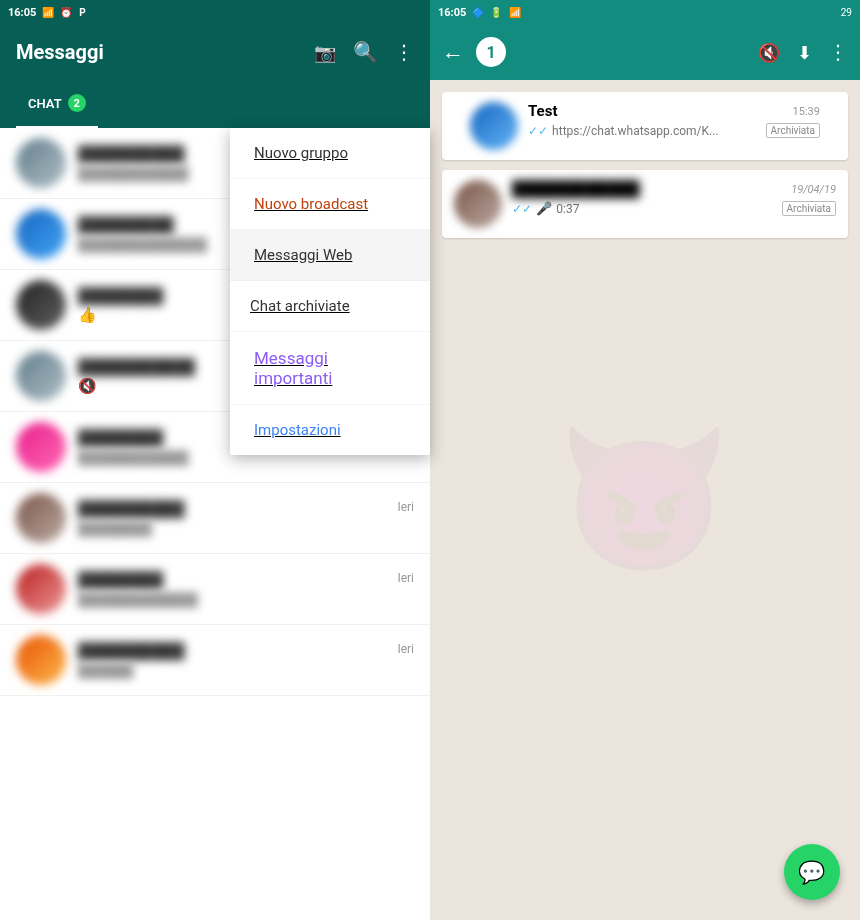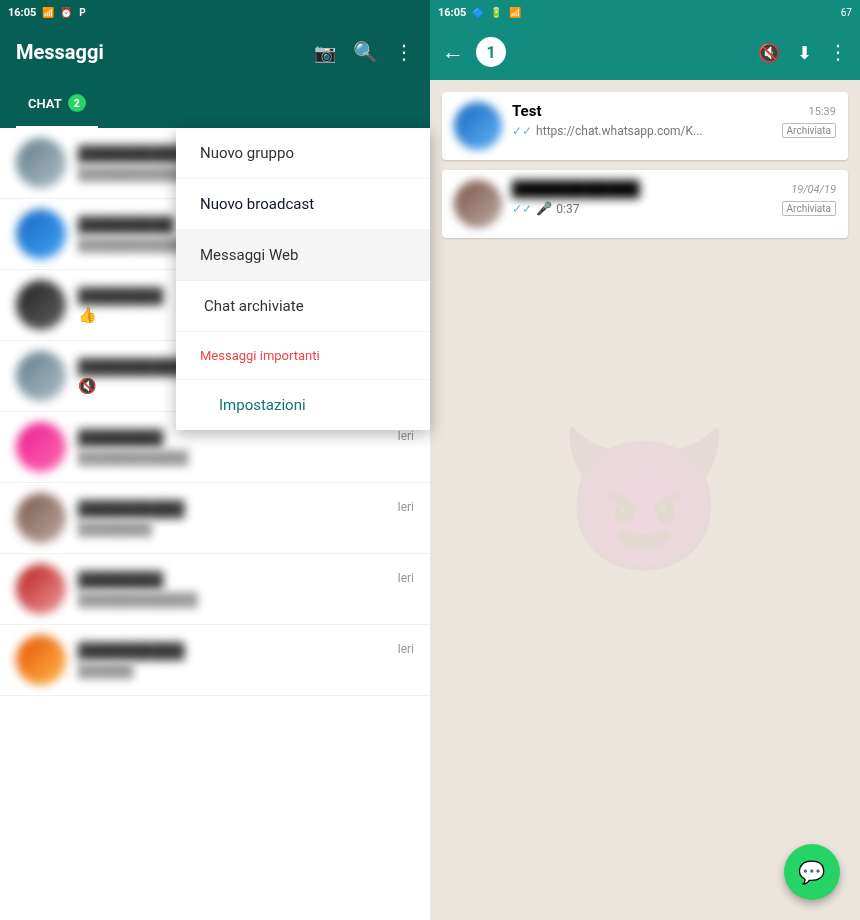--- a/index.html
+++ b/index.html
@@ -23,21 +23,21 @@
       <span style="color:white;font-size:11px;font-weight:bold;">16:05</span>
       <span style="color:white;font-size:10px;">📶</span>
       <span style="color:white;font-size:10px;">⏰</span>
       <span style="color:white;font-size:10px;font-weight:bold;">P</span>
     </div>
     <div style="width:430px; background:#128c7e; display:flex; align-items:center; padding:0 8px; gap:6px;">
       <span style="color:white;font-size:11px;font-weight:bold;">16:05</span>
       <span style="color:white;font-size:10px;">🔷</span>
       <span style="color:white;font-size:10px;">🔋</span>
       <span style="color:white;font-size:10px;">📶</span>
-      <span style="color:white;font-size:10px;margin-left:auto;">67</span>
+      <span style="color:white;font-size:10px;margin-left:auto;">29</span>
     </div>
   </div>
 
   <div style="display:flex; flex:1; overflow:hidden;">
 
     <div style="width:430px; display:flex; flex-direction:column; background:#fff; position:relative;">
 
       <div style="background:#075e54; height:56px; display:flex; align-items:center; padding:0 16px; justify-content:space-between;">
         <span style="color:white;font-size:20px;font-weight:bold;">Messaggi</span>
         <div style="display:flex; gap:16px; align-items:center;">
@@ -141,37 +141,37 @@
             <div style="display:flex;justify-content:space-between;">
               <span style="font-size:15px;font-weight:500;filter:blur(5px);color:#333;">██████████</span>
               <span style="font-size:12px;color:#999;">Ieri</span>
             </div>
             <span style="font-size:13px;color:#999;filter:blur(4px);">██████</span>
           </div>
         </div>
 
       </div>
 
-      <div style="position:absolute;top:104px;right:0;width:254px;background:white;box-shadow:0 4px 16px rgba(0,0,0,0.3);z-index:200;border-radius:2px;">
+      <div style="position:absolute;top:104px;right:0;width:200px;background:white;box-shadow:0 4px 16px rgba(0,0,0,0.3);z-index:200;border-radius:2px;text-decoration:underline;">
         <div style="padding:16px 24px;font-size:15px;color:#333;cursor:pointer;border-bottom:1px solid #f5f5f5;">
           <span>Nuovo gruppo</span>
         </div>
-        <div style="padding:16px 24px;font-size:15px;color:#0f172a;cursor:pointer;border-bottom:1px solid #f5f5f5;">
+        <div style="padding:16px 24px;font-size:15px;color:#c2410c;cursor:pointer;border-bottom:1px solid #f5f5f5;">
           <span>Nuovo broadcast</span>
         </div>
         <div style="padding:16px 24px;font-size:15px;color:#333;cursor:pointer;background:#f5f5f5;border-bottom:1px solid #f0f0f0;">
           <span>Messaggi Web</span>
         </div>
-        <div style="padding:16px 28px;font-size:15px;color:#333;cursor:pointer;border-bottom:1px solid #f5f5f5;">
+        <div style="padding:16px 20px;font-size:15px;color:#333;cursor:pointer;border-bottom:1px solid #f5f5f5;">
           <span>Chat archiviate</span>
         </div>
-        <div style="padding:16px 24px;font-size:13px;color:#ef4444;cursor:pointer;border-bottom:1px solid #f5f5f5;">
+        <div style="padding:16px 24px;font-size:17px;color:#8b5cf6;cursor:pointer;border-bottom:1px solid #f5f5f5;">
           <span>Messaggi importanti</span>
         </div>
-        <div style="padding:16px 24px;font-size:15px;color:#0f766e;cursor:pointer;margin-left:19px;">
+        <div style="padding:16px 24px;font-size:15px;color:#3b82f6;cursor:pointer;">
           <span>Impostazioni</span>
         </div>
       </div>
 
     </div>
 
     <div style="width:430px;display:flex;flex-direction:column;background:#ece5dd;position:relative;">
 
       <div style="background:#128c7e;height:56px;display:flex;align-items:center;padding:0 4px;gap:4px;">
         <span style="color:white;font-size:22px;cursor:pointer;padding:8px;">←</span>
@@ -184,21 +184,21 @@
           <span style="color:white;font-size:20px;cursor:pointer;padding:8px;">⋮</span>
         </div>
       </div>
 
       <div style="flex:1;overflow-y:auto;padding:12px;display:flex;flex-direction:column;gap:10px;position:relative;">
 
         <div style="position:absolute;top:50%;left:50%;transform:translate(-50%,-50%);opacity:0.05;font-size:140px;pointer-events:none;z-index:0;color:#000;user-select:none;">
           😈
         </div>
 
-        <div style="display:flex;align-items:flex-start;gap:10px;background:white;padding:10px 12px;border-radius:4px;box-shadow:0 1px 2px rgba(0,0,0,0.15);position:relative;z-index:1;">
+        <div style="display:flex;align-items:flex-start;gap:10px;background:white;padding:10px 28px;border-radius:4px;box-shadow:0 1px 2px rgba(0,0,0,0.15);position:relative;z-index:1;">
           <div style="width:48px;height:48px;border-radius:50%;background:linear-gradient(135deg,#1565c0,#64b5f6);flex-shrink:0;filter:blur(4px);"></div>
           <div style="flex:1;">
             <div style="display:flex;justify-content:space-between;align-items:center;">
               <span style="font-size:15px;font-weight:bold;color:#000;">Test</span>
               <span style="font-size:11px;color:#999;">15:39</span>
             </div>
             <div style="display:flex;align-items:center;justify-content:space-between;margin-top:3px;">
               <div style="display:flex;align-items:center;gap:4px;flex:1;overflow:hidden;">
                 <span style="color:#53bdeb;font-size:12px;">✓✓</span>
                 <span style="font-size:12px;color:#777;overflow:hidden;text-overflow:ellipsis;white-space:nowrap;">https://chat.whatsapp.com/K...</span>

